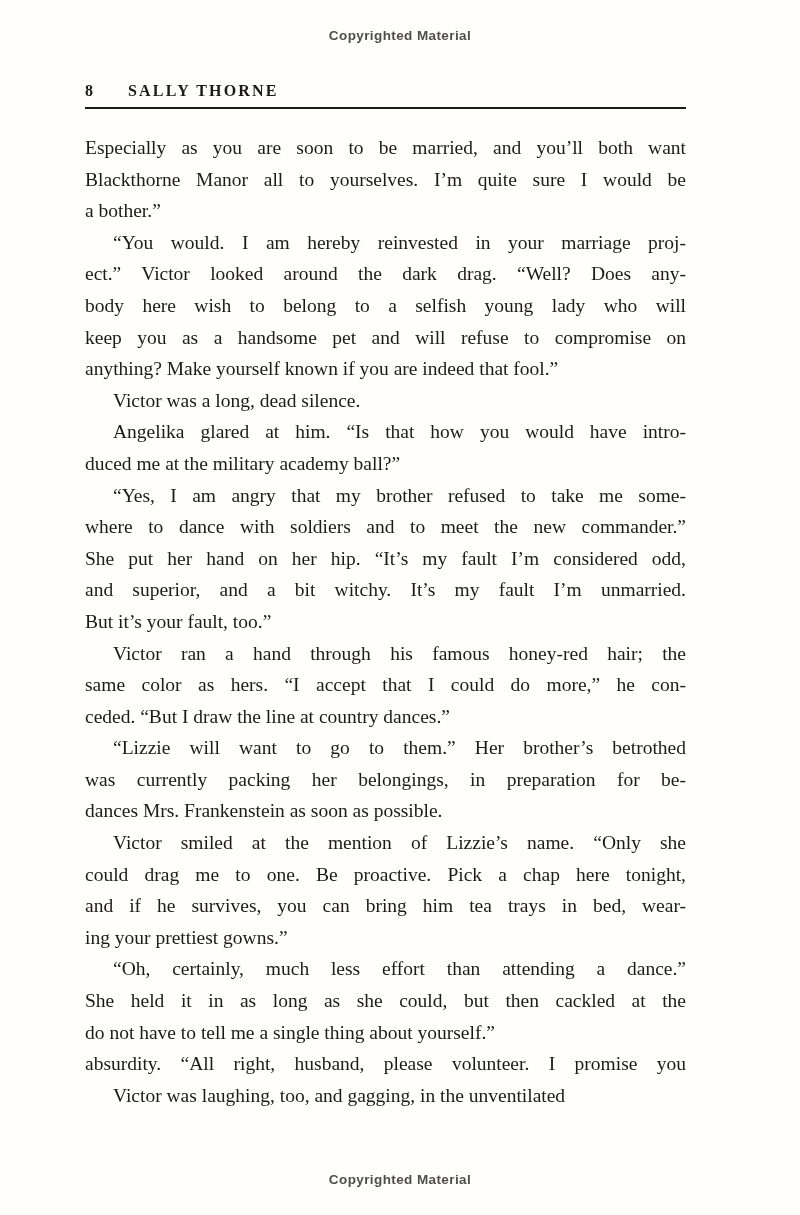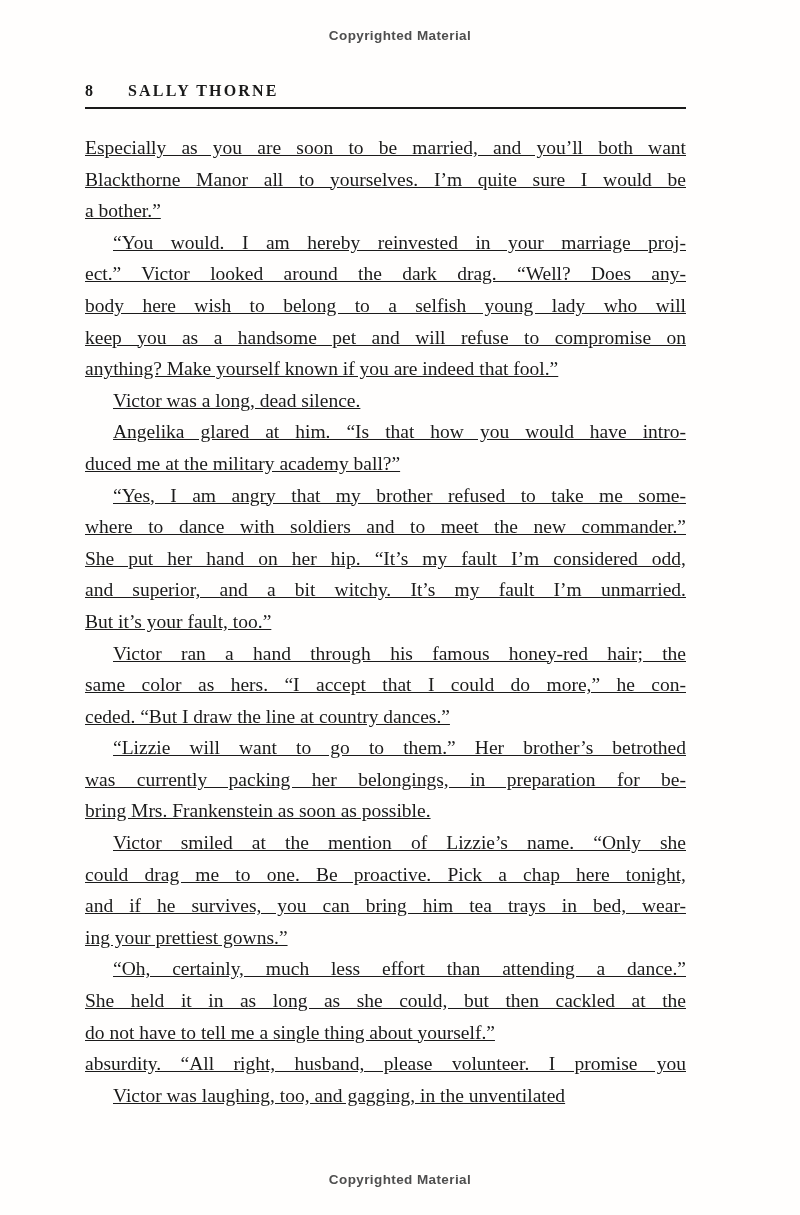--- a/index.html
+++ b/index.html
@@ -53,21 +53,20 @@
   }
 
   .text-block {
     position: absolute;
     top: 132px;
     left: 85px;
     width: 601px;
     font-size: 19.5px;
     line-height: 31.6px;
     color: #1b1b1b;
-    text-decoration: underline;
   }
   .text-block .line {
     text-align: justify;
     text-align-last: justify;
     white-space: normal;
   }
   .text-block .line.last {
     text-align-last: left;
   }
   .text-block .line.indent {
@@ -101,21 +100,21 @@
       <div class="line indent">“Yes, I am angry that my brother refused to take me some-</div>
       <div class="line">where to dance with soldiers and to meet the new commander.”</div>
       <div class="line">She put her hand on her hip. “It’s my fault I’m considered odd,</div>
       <div class="line">and superior, and a bit witchy. It’s my fault I’m unmarried.</div>
       <div class="line last">But it’s your fault, too.”</div>
       <div class="line indent">Victor ran a hand through his famous honey-red hair; the</div>
       <div class="line">same color as hers. “I accept that I could do more,” he con-</div>
       <div class="line last">ceded. “But I draw the line at country dances.”</div>
       <div class="line indent">“Lizzie will want to go to them.” Her brother’s betrothed</div>
       <div class="line">was currently packing her belongings, in preparation for be-</div>
-      <div class="line last">bring Mrs. Frankenstein as soon as possible.</div>
+      <div class="line last">dances Mrs. Frankenstein as soon as possible.</div>
       <div class="line indent">Victor smiled at the mention of Lizzie’s name. “Only she</div>
       <div class="line">could drag me to one. Be proactive. Pick a chap here tonight,</div>
       <div class="line">and if he survives, you can bring him tea trays in bed, wear-</div>
       <div class="line last">ing your prettiest gowns.”</div>
       <div class="line indent">“Oh, certainly, much less effort than attending a dance.”</div>
       <div class="line">She held it in as long as she could, but then cackled at the</div>
       <div class="line last">do not have to tell me a single thing about yourself.”</div>
       <div class="line">absurdity. “All right, husband, please volunteer. I promise you</div>
       <div class="line last indent">Victor was laughing, too, and gagging, in the unventilated</div>
     </div>

